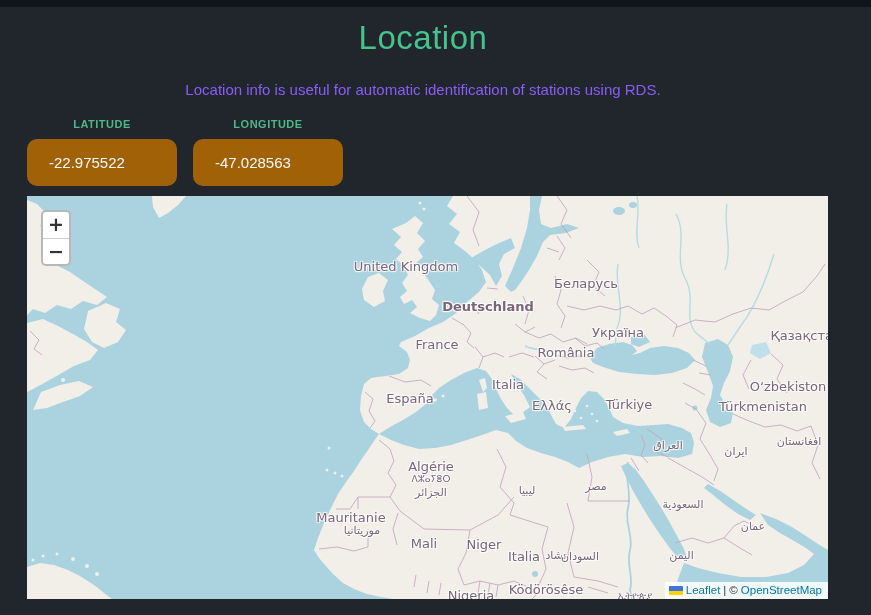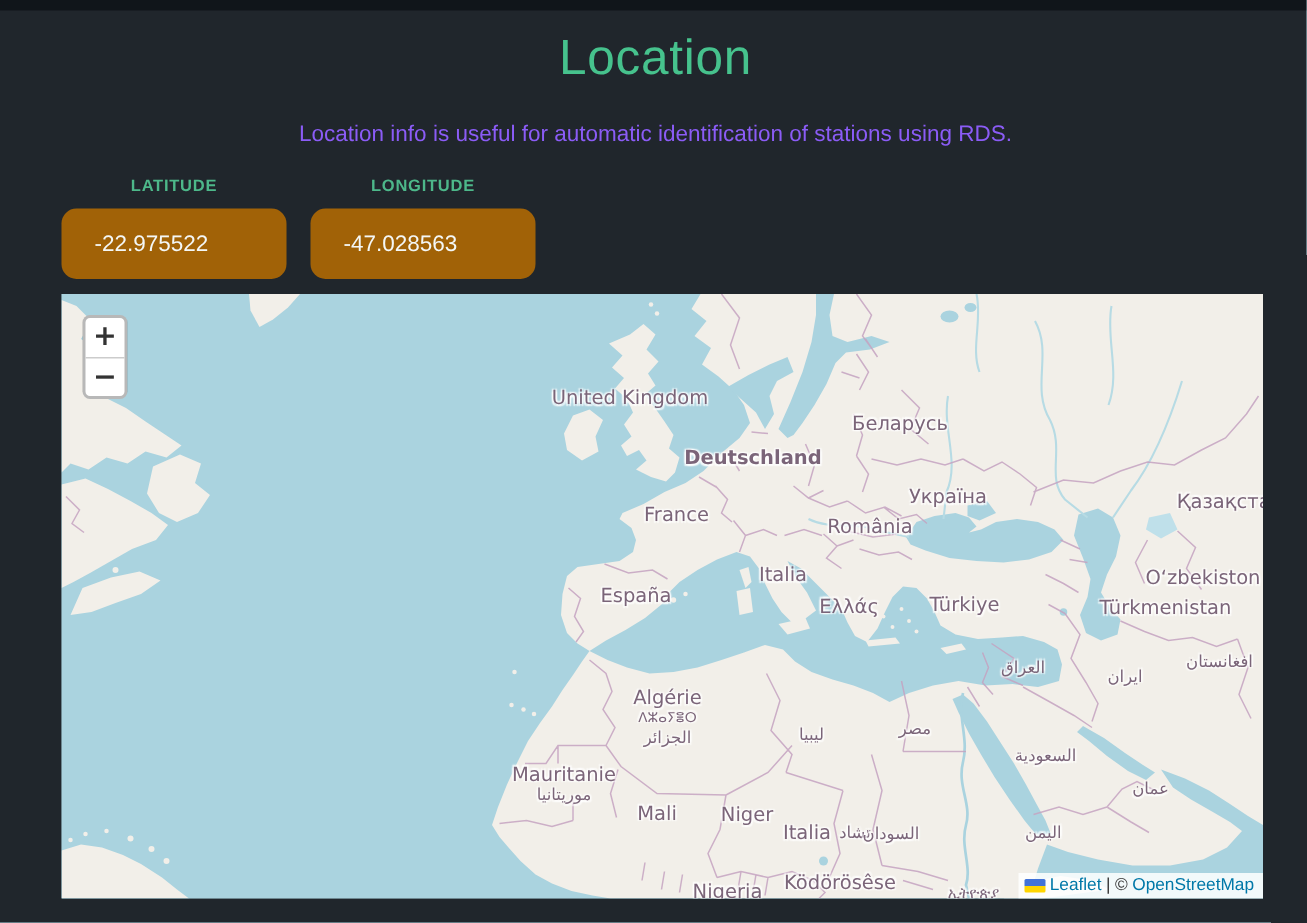--- a/index.html
+++ b/index.html
@@ -1,19 +1,19 @@
 <!DOCTYPE html>
 <html><head>
 <meta charset="utf-8">
 <style>
   * { margin:0; padding:0; box-sizing:border-box; }
   html,body { width:871px; height:615px; overflow:hidden; }
   body { background:#20262c; font-family:"Liberation Sans", sans-serif; }
   .topstrip { height:7px; background:#10151a; }
-  .content { width:792px; margin-left:41px; }
+  .content { width:792px; margin-left:27px; }
   .page-title { margin-top:12px; text-align:center; font-size:33px; font-weight:400; color:#46c28d; letter-spacing:.5px; }
   .page-subtitle { margin-top:24px; text-align:center; font-size:15px; color:#8b5cf6; }
   .coord-form { margin-top:20px; display:flex; justify-content:flex-start; gap:16px; }
   .coord-field { display:flex; flex-direction:column; align-items:center; }
   .coord-label { font-size:11px; font-weight:bold; color:#4db88a; letter-spacing:.5px; margin-bottom:9px; }
   .coord-input { width:150px; height:47px; background:#a16207; border:none; border-radius:10px;
                  color:#f4f7f6; font-size:15px; padding-left:22px; font-family:"Liberation Sans",sans-serif; outline:none; }
   .map { position:relative; width:801px; height:403px; margin-top:10px; background:#aad3df; overflow:hidden; }
   .map svg { position:absolute; left:0; top:0; }
   .mlabel { position:absolute; transform:translate(-50%,-50%); color:#7b6579; white-space:nowrap;
@@ -205,21 +205,21 @@
         <div class="mlabel lat" style="left: 736px; top: 210px;">Türkmenistan</div>
         <div class="mlabel ar" style="left: 772px; top: 245px;">افغانستان</div>
         <div class="mlabel ar" style="left: 641px; top: 249px;">العراق</div>
         <div class="mlabel ar" style="left: 709px; top: 255px;">ايران</div>
         <div class="mlabel lat" style="left: 404px; top: 270px;">Algérie</div>
         <div class="mlabel tif" style="left: 404px; top: 283px;">ⴷⵣⴰⵢⴻⵔ</div>
         <div class="mlabel ar" style="left: 404px; top: 296px;">الجزائر</div>
         <div class="mlabel ar" style="left: 500px; top: 294px;">ليبيا</div>
         <div class="mlabel ar" style="left: 569px; top: 290px;">مصر</div>
         <div class="mlabel ar" style="left: 656px; top: 308px;">السعودية</div>
-        <div class="mlabel lat" style="left: 335px; top: 321px;">Mauritanie</div>
+        <div class="mlabel lat" style="left: 324px; top: 321px;">Mauritanie</div>
         <div class="mlabel ar" style="left: 335px; top: 334px;">موريتانيا</div>
         <div class="mlabel ar" style="left: 726px; top: 330px;">عمان</div>
         <div class="mlabel lat" style="left: 397px; top: 347px;">Mali</div>
         <div class="mlabel lat" style="left: 457px; top: 348px;">Niger</div>
         <div class="mlabel lat" style="left: 497px; top: 360px;">Italia</div>
         <div class="mlabel ar" style="left: 529px; top: 359px;">تشاد</div>
         <div class="mlabel ar" style="left: 553px; top: 360px;">السودان</div>
         <div class="mlabel ar" style="left: 632px; top: 359px; padding-left: 45px;">اليمن</div>
         <div class="mlabel lat" style="left: 444px; top: 399px;">Nigeria</div>
         <div class="mlabel lat" style="left: 519px; top: 393px;">Ködörösêse</div>

